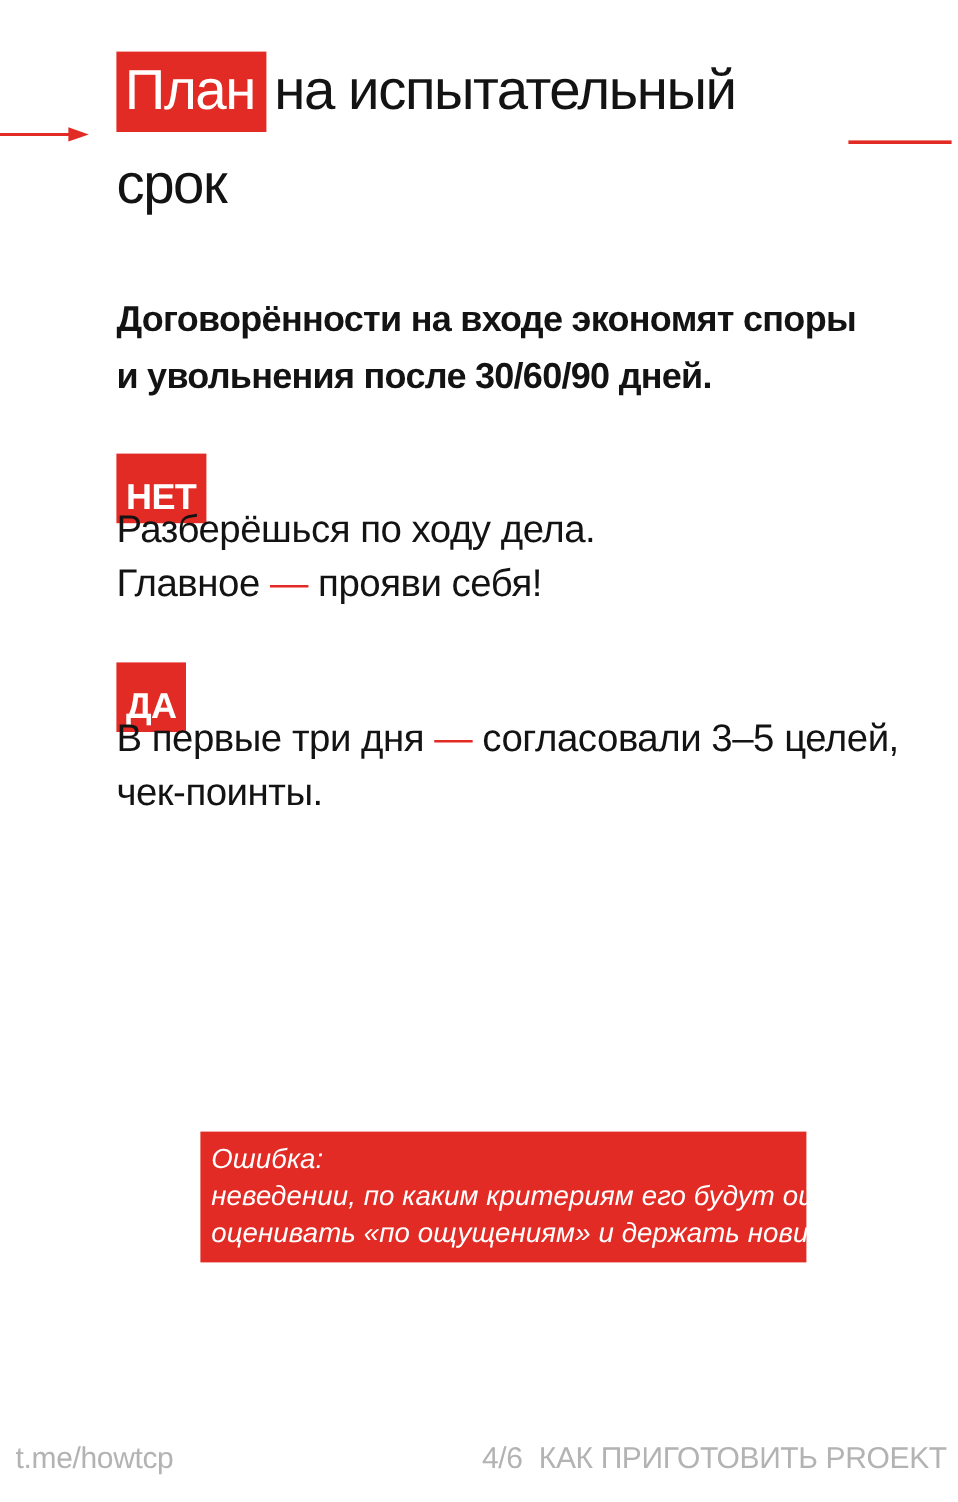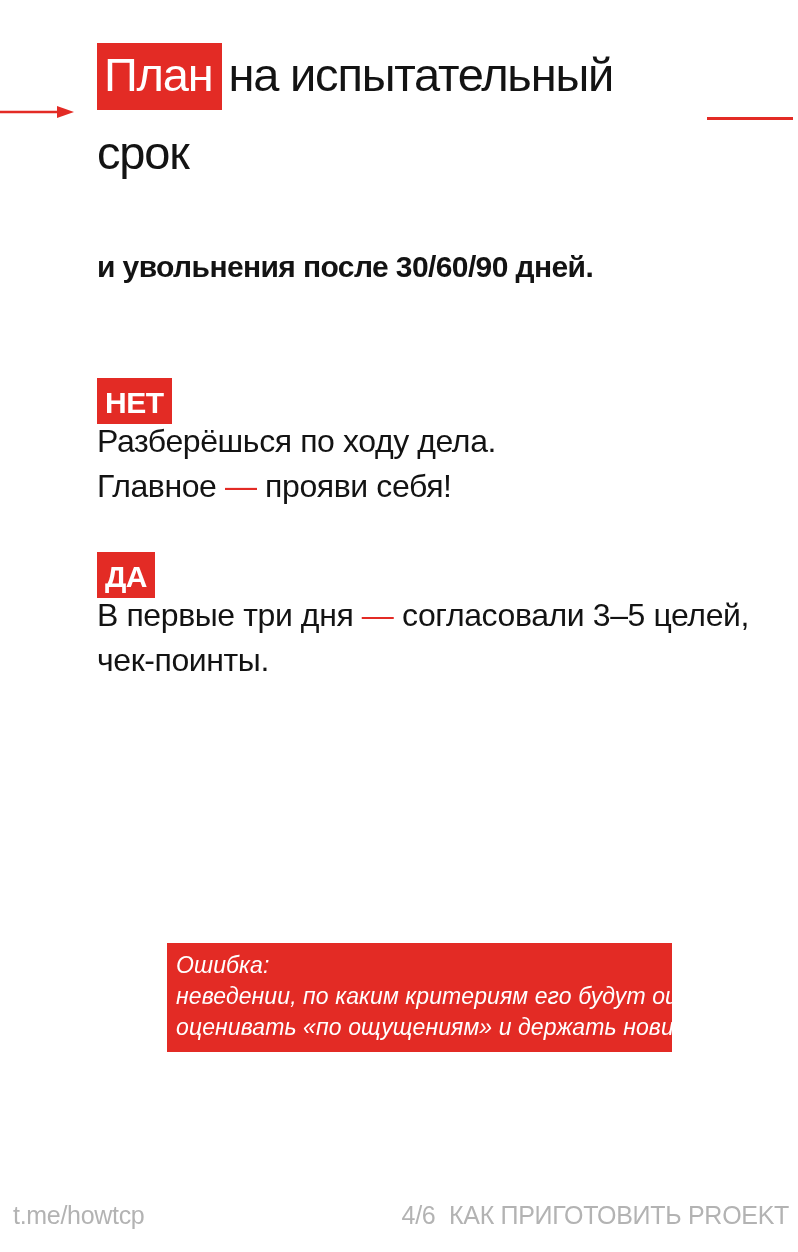--- a/index.html
+++ b/index.html
@@ -46,21 +46,21 @@
     position: absolute; left: 97px; top: 243px;
     font-size: 30px; font-weight: 700; line-height: 47px;
     letter-spacing: -0.6px; color: var(--color-text);
   }
 
   
   .badge {
     position: absolute; display: inline-block;
     background: var(--color-accent); color: #ffffff;
     font-size: 30px; font-weight: 700; line-height: 34px;
-    letter-spacing: -0.5px; padding: 8px 8px 4px;
+    letter-spacing: -0.5px; padding: 20px 8px 4px;
   }
   .badge-no  { left: 97px; top: 378px; }
   .badge-yes { left: 97px; top: 552px; }
 
   
   .text-block {
     position: absolute; left: 97px;
     font-size: 32px; line-height: 45px;
     letter-spacing: -0.4px; color: var(--color-text);
     white-space: nowrap;
@@ -99,20 +99,21 @@
   </svg>
 
   <div class="rule-right"></div>
 
   <h1 class="title">
     <div><span class="hl">План</span><span>на испытательный</span></div>
     <div>срок</div>
   </h1>
 
   <p class="intro">
+    <span style="display:block">Договорённости на входе экономят споры</span>
     <span style="display:block">и увольнения после 30/60/90 дней.</span>
   </p>
 
   <div class="badge badge-no">НЕТ</div>
   <div class="text-block text-no">
     <div>Разберёшься по ходу дела.</div>
     <div><span>Главное</span> <span class="dash">—</span> <span>прояви себя!</span></div>
   </div>
 
   <div class="badge badge-yes">ДА</div>

